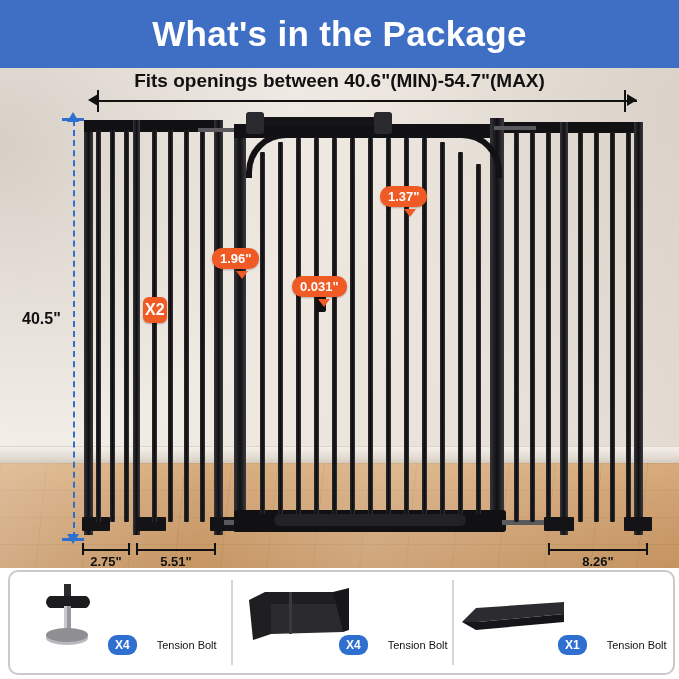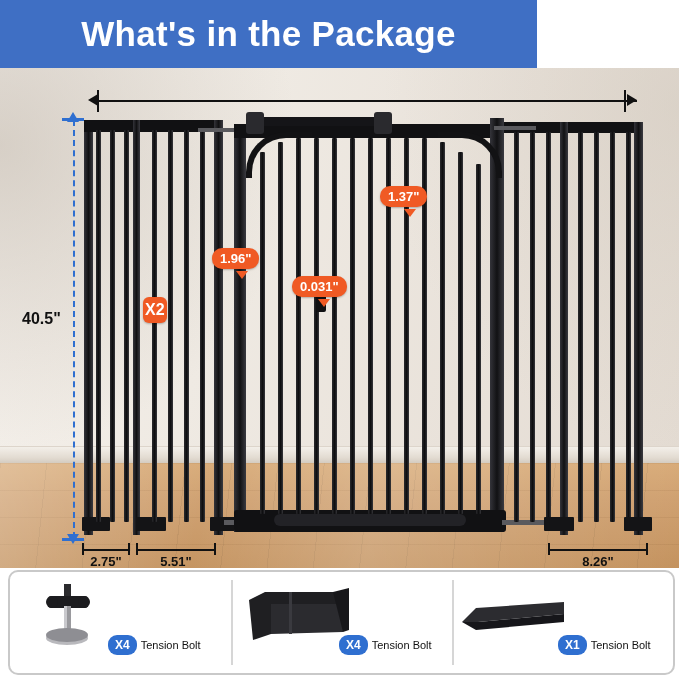--- a/index.html
+++ b/index.html
@@ -11,21 +11,21 @@
     position:relative;
   }
   #page{
     position:relative;
     width:679px;height:679px;
     overflow:hidden;
   }
 
   
   .banner{
-    position:absolute;left:0;top:0;width:537px;height:68px;
+    position:absolute;left:0;top:0;width:679px;height:68px;
     background:#3f6fc4;
     display:flex;align-items:center;justify-content:center;
   }
   .banner-title{
     color:#ffffff;
     font-size:35px;
     font-weight:bold;
     letter-spacing:0.3px;
     white-space:nowrap;
   }
@@ -130,21 +130,21 @@
   .part{
     flex:1 1 0;position:relative;
     display:flex;align-items:center;justify-content:center;
   }
   .divider{
     position:absolute;top:8px;width:2px;height:85px;background:#d6d6d6;
   }
   .qty{
     display:inline-block;
     background:#2f6fd0;color:#fff;font-size:12px;font-weight:bold;
-    border-radius:9px;padding:3px 7px;margin-right:4px;
+    border-radius:9px;padding:3px 7px;margin-right:20px;
     vertical-align:middle;
   }
   .part-label{
     font-size:11px;color:#111;font-weight:normal;white-space:nowrap;
   }
   .part-text{position:absolute;bottom:18px;display:flex;align-items:center;}
   .part-art{position:absolute;}
 </style>
 </head>
 <body>
@@ -228,20 +228,21 @@
       <div class="bar" style="left:516px;top:20px;height:390px;"></div>
       <div class="bar" style="left:532px;top:20px;height:390px;"></div>
       <div class="bar" style="left:548px;top:20px;height:390px;"></div>
       <div class="post" style="left:556px;top:10px;width:9px;height:413px;"></div>
       <div class="foot" style="left:546px;top:405px;width:28px;height:14px;"></div>
 
     </div>
 
   </div>
 
+  <div class="fits-label" style="left:0;top:70px;width:679px;">Fits openings between 40.6"(MIN)-54.7"(MAX)</div>
   <div class="solid-h" style="left:92px;top:100px;width:545px;"></div>
   <div class="arrow arrow-l" style="left:88px;top:94px;"></div>
   <div class="arrow arrow-r" style="left:627px;top:94px;"></div>
   <div class="tick" style="left:97px;top:90px;height:22px;"></div>
   <div class="tick" style="left:624px;top:90px;height:22px;"></div>
 
   <div class="dimline-dash-v" style="left:73px;top:120px;height:418px;"></div>
   <div class="arrow arrow-up" style="left:67px;top:112px;"></div>
   <div class="arrow arrow-dn" style="left:67px;top:534px;"></div>
   <div class="dimline" style="left:62px;top:118px;width:22px;height:3px;"></div>

